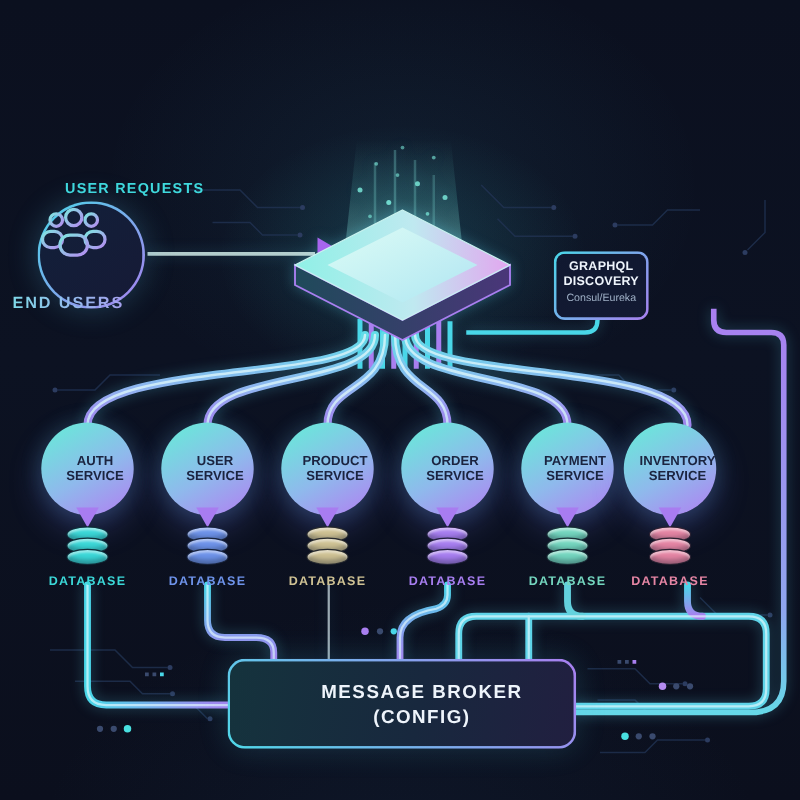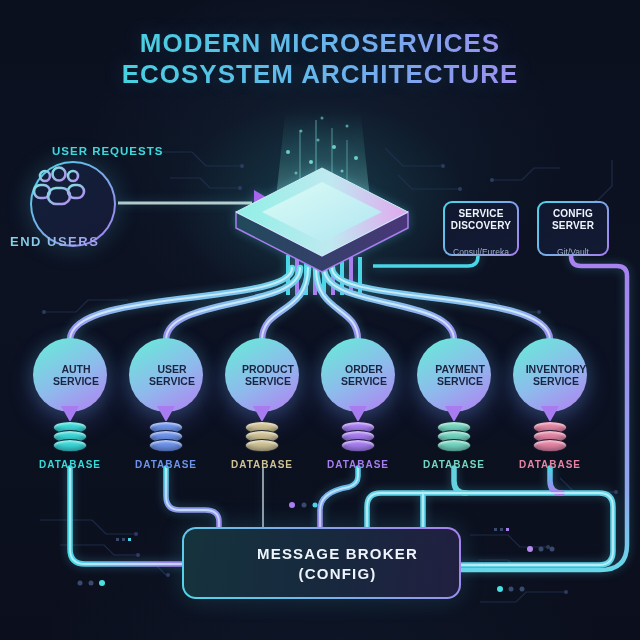--- a/index.html
+++ b/index.html
@@ -53,21 +53,21 @@
   }
   
   .infra-box{
     width:72px;height:46px;border-radius:9px;
     border:2px solid transparent;
     background:linear-gradient(160deg,#101830,#131a33) padding-box,
                linear-gradient(135deg,#49d7e8,#a97ff0) border-box;
     text-align:center;padding-top:5px;box-sizing:content-box;
   }
   .infra-title{font-size:10px;line-height:11.5px;font-weight:700;color:#eef4fb;letter-spacing:.2px;}
-  .infra-sub{font-size:8.5px;color:#9fb0c6;margin-top:16px;}
+  .infra-sub{font-size:8.5px;color:#9fb0c6;margin-top:2px;}
   
   .svc-col{width:96px;top:338px;height:160px;}
   .balloon{
     position:absolute;left:11px;top:0;width:74px;height:74px;border-radius:50%;
     background:linear-gradient(150deg,#68ead9 5%,#8fb9ec 55%,#b27ef2 100%);
     box-shadow:0 10px 26px rgba(110,120,240,0.30),0 0 18px rgba(90,220,230,0.18);
     display:flex;align-items:center;justify-content:center;
   }
   .balloon-label{width:86px;text-align:center;font-size:10.5px;line-height:12px;font-weight:700;color:#1b2440;margin-left:12px;}
   .tail{
@@ -287,24 +287,20 @@
         <circle cx="318" cy="140" r="1.5" opacity="0.6"></circle>
     </g>
 
     <g>
       <path d="M236 212 L322 256 L408 212 L408 228 L322 272 L236 228 Z" fill="url(#g_chipSide)" stroke="#a97ff0" stroke-width="1.5"></path>
       <polygon points="322,168 408,212 322,256 236,212" fill="url(#g_chipTop)" stroke="#c9f2ef" stroke-width="1"></polygon>
       <polygon points="322,182 382,212 322,242 262,212" fill="url(#g_chipInner)" opacity="0.95"></polygon>
     </g>
   </svg>
 
-  <div class="abs title">
-    <div>MODERN MICROSERVICES</div>
-    <div>ECOSYSTEM ARCHITECTURE</div>
-  </div>
 
   <div class="abs user-req">USER REQUESTS</div>
   <div class="abs eu-circle">
     <svg width="54" height="48" viewBox="0 0 54 48">
       <g fill="none" stroke="url(#g_people2)" stroke-width="2.6" stroke-linecap="round">
         <defs>
           <linearGradient id="g_people2" x1="0" y1="0" x2="1" y2="1">
             <stop offset="0" stop-color="#7ee6e0"></stop>
               <stop offset="1" stop-color="#b48bf0"></stop>
           </linearGradient>
@@ -315,27 +311,23 @@
         <rect x="2" y="22" width="16" height="13" rx="6.5"></rect>
         <rect x="36" y="22" width="16" height="13" rx="6.5"></rect>
         <rect x="16" y="25" width="22" height="16" rx="8"></rect>
       </g>
     </svg>
   </div>
   <div class="abs eu-label">END USERS</div>
 
 
   <div class="abs infra-box" style="left:443px;top:201px;">
-    <div class="infra-title">SERVICE DISCOVERY</div>
+    <div class="infra-title">GRAPHQL DISCOVERY</div>
     <div class="infra-sub">Consul/Eureka</div>
   </div>
-  <div class="abs infra-box" style="left:537px;top:201px;width:68px;">
-    <div class="infra-title">CONFIG SERVER</div>
-    <div class="infra-sub">Git/Vault</div>
-  </div>
 
   <div class="abs svc-col" style="left:22px;">
     <div class="balloon">
       <span class="balloon-label">AUTH SERVICE</span>
     </div>
       <span class="tail" style="position: absolute; left: 39px; top: 68px;"></span>
     <div class="db-wrap" style="color: rgb(59, 216, 216);">
       <span class="db-icon"><i></i><i></i><i></i></span>
       <span class="db-label">DATABASE</span>
     </div>
@@ -373,21 +365,21 @@
   <div class="abs svc-col" style="left:406px;">
     <div class="balloon">
       <span class="balloon-label">PAYMENT SERVICE</span>
     </div>
       <span class="tail" style="position: absolute; left: 39px; top: 68px;"></span>
     <div class="db-wrap" style="color: rgb(116, 214, 191);">
       <span class="db-icon"><i></i><i></i><i></i></span>
       <span class="db-label">DATABASE</span>
     </div>
   </div>
-  <div class="abs svc-col" style="left:502px;">
+  <div class="abs svc-col" style="left:488px;">
     <div class="balloon">
       <span class="balloon-label">INVENTORY SERVICE</span>
     </div>
       <span class="tail" style="position: absolute; left: 39px; top: 68px;"></span>
     <div class="db-wrap" style="color: rgb(229, 133, 164);">
       <span class="db-icon"><i></i><i></i><i></i></span>
       <span class="db-label">DATABASE</span>
     </div>
   </div>
 

